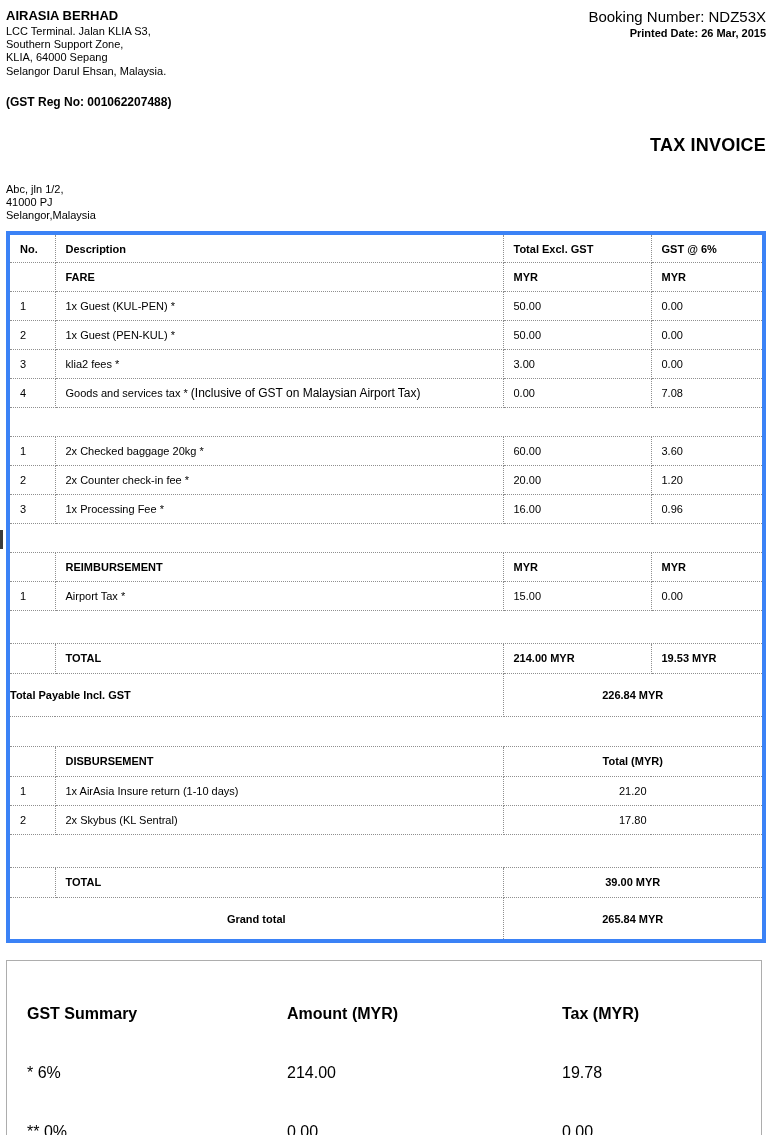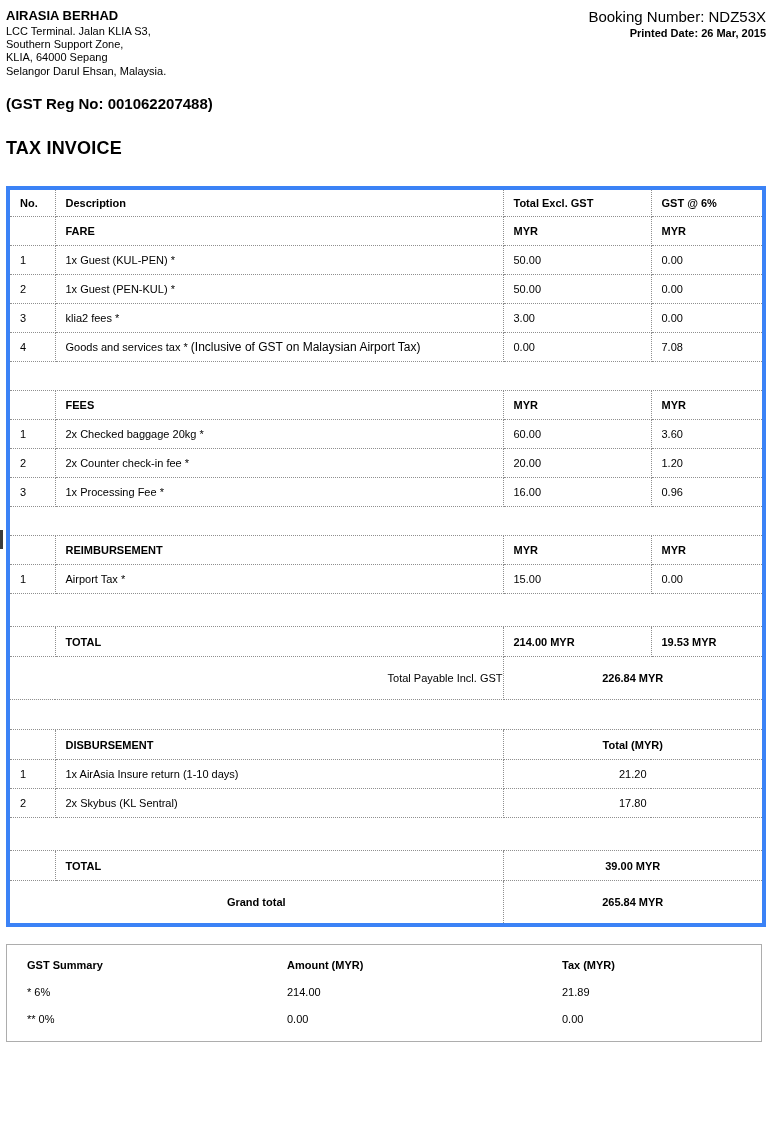--- a/index.html
+++ b/index.html
@@ -10,26 +10,26 @@
     color: #000;
     position: relative;
     overflow: hidden;
   }
   .page { padding: 8px 13px 0 6px; }
 
   
   .top-header { display: flex; justify-content: space-between; align-items: flex-start; }
   .company-name { font-size: 13px; font-weight: bold; margin-bottom: 2px; }
   .company-address div { font-size: 11px; line-height: 13.2px; }
-  .gst-reg { font-size: 15px; font-weight: bold; margin-top: 17px; }
+  .gst-reg { font-size: 12px; font-weight: bold; margin-top: 17px; }
   .booking-info { text-align: right; }
   .booking-number { font-size: 15px; line-height: 17px; }
   .printed-date { font-size: 11px; margin-top: 2px; font-weight: bold; }
 
-  .doc-title { text-align: left; font-size: 18px; font-weight: bold; margin-top: 26px; letter-spacing: 0.2px; }
+  .doc-title { text-align: right; font-size: 18px; font-weight: bold; margin-top: 26px; letter-spacing: 0.2px; }
 
   .customer { margin-top: 27px; }
   .customer-name { font-size: 12px; font-weight: bold; margin-bottom: 2px; }
   .customer-address div { font-size: 11px; line-height: 13.2px; }
 
   .booking-version { font-size: 11px; margin-top: 19px; }
 
   
   table.invoice { border-collapse: collapse; table-layout: fixed; width: 756px; margin-top: 9px; border: 4px solid #3b82f6; }
   table.invoice td {
@@ -44,27 +44,27 @@
   .bold { font-weight: bold; }
   .f12 { font-size: 12px; }
   .center { text-align: center; padding: 0 !important; }
   tr.h29 { height: 29px; }
   tr.h30 { height: 30px; }
   tr.h33 { height: 33px; }
   tr.h43 { height: 43px; }
   tr.h44 { height: 44px; }
   tr.spacer td { border-left: none; border-right: none; }
   .note { font-size: 12px; }
-  .payable-label { font-weight: normal; font-size: 14px; text-align: right; padding: 0 !important; }
+  .payable-label { font-weight: bold; font-size: 14px; text-align: left; padding: 0 !important; }
   .grand-label { font-weight: bold; font-size: 13px; text-align: center; padding: 0 !important; }
   .big-amount { font-weight: bold; font-size: 20px; text-align: center; padding: 0 !important; }
 
   
   .gst-box { width: 756px; border: 1px solid #adadad; margin-top: 17px; padding: 7px 0 8px 20px; }
-  .gst-row { display: grid; grid-template-columns: 260px 275px auto; align-items: center; height: 27px; font-size: 11px; }
+  .gst-row { display: grid; grid-template-columns: 260px 275px auto; align-items: center; height: 27px; font-size: 16px; margin-top: 32px; }
 
   .edge-mark { position: absolute; left: 0; top: 530px; width: 3px; height: 19px; background: #3c3c3c; }
 </style>
 </head>
 <body>
 
 <div class="edge-mark"></div>
 
 <div class="page">
 
@@ -81,20 +81,25 @@
     </div>
     <div class="booking-info">
       <div class="booking-number">Booking Number: NDZ53X</div>
       <div class="printed-date">Printed Date: 26 Mar, 2015</div>
     </div>
   </div>
 
   <div class="doc-title">TAX INVOICE</div>
 
   <div class="customer">
+    <div class="customer-address">
+      <div>Abc, jln 1/2,</div>
+      <div>41000 PJ</div>
+      <div>Selangor,Malaysia</div>
+    </div>
   </div>
 
 
   <table class="invoice">
     <colgroup>
         <col style="width:47px">
         <col style="width:448px">
         <col style="width:148px">
         <col style="width:113px">
       </colgroup>
@@ -134,26 +139,20 @@
         <td class="col-no">4</td>
         <td><span>Goods and services tax *</span> <span class="note">(Inclusive of GST on Malaysian Airport Tax)</span></td>
         <td>0.00</td>
         <td>7.08</td>
       </tr>
       <tr class="h29 spacer">
           <td colspan="4"></td>
         </tr>
 
       <tr class="h29">
-        <td class="col-no"></td>
-        <td class="bold">FEES</td>
-        <td class="bold">MYR</td>
-        <td class="bold">MYR</td>
-      </tr>
-      <tr class="h29">
         <td class="col-no">1</td>
         <td>2x Checked baggage 20kg *</td>
         <td>60.00</td>
         <td>3.60</td>
       </tr>
       <tr class="h29">
         <td class="col-no">2</td>
         <td>2x Counter check-in fee *</td>
         <td>20.00</td>
         <td>1.20</td>
@@ -233,21 +232,21 @@
 
   <div class="gst-box">
     <div class="gst-row">
       <div class="bold">GST Summary</div>
       <div class="bold">Amount (MYR)</div>
       <div class="bold">Tax (MYR)</div>
     </div>
     <div class="gst-row">
       <div>* 6%</div>
       <div>214.00</div>
-      <div>21.89</div>
+      <div>19.78</div>
     </div>
     <div class="gst-row">
       <div>** 0%</div>
       <div>0.00</div>
       <div>0.00</div>
     </div>
   </div>
 
 </div>
 

